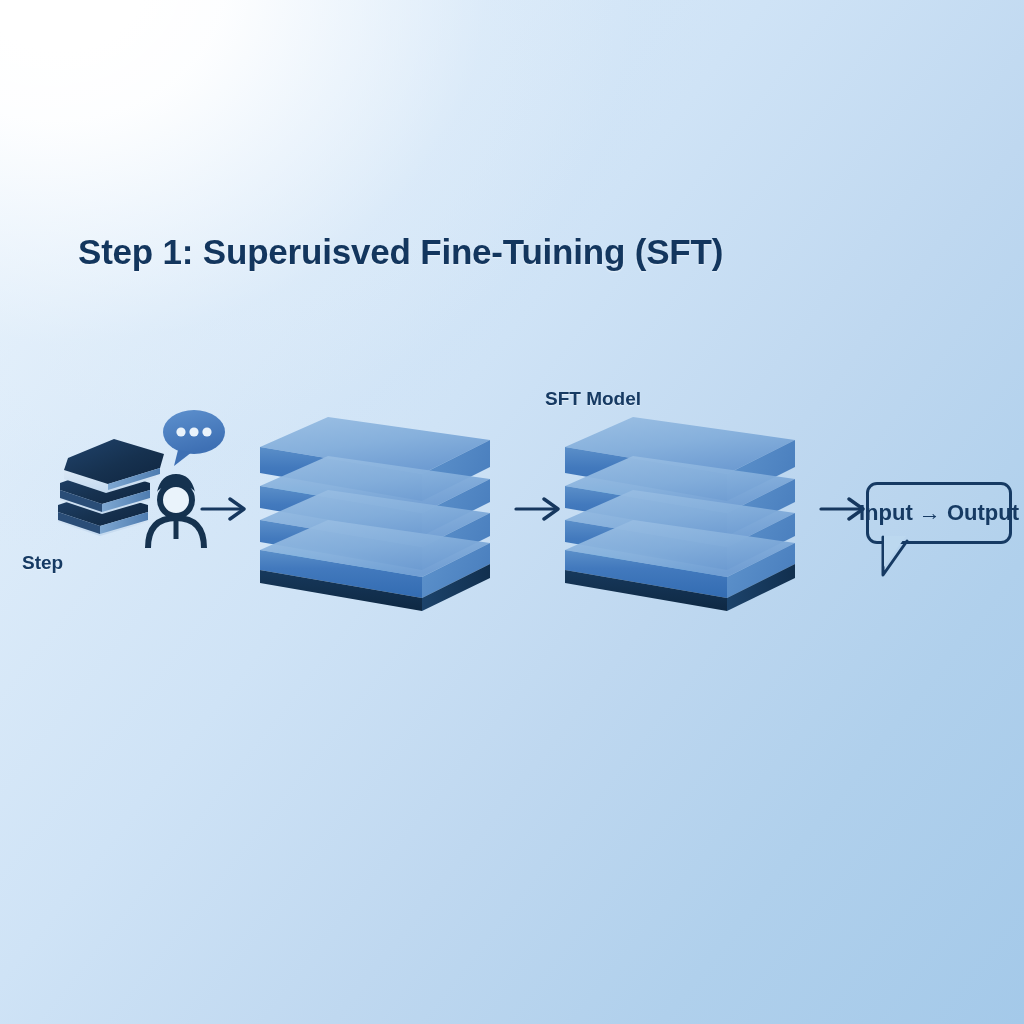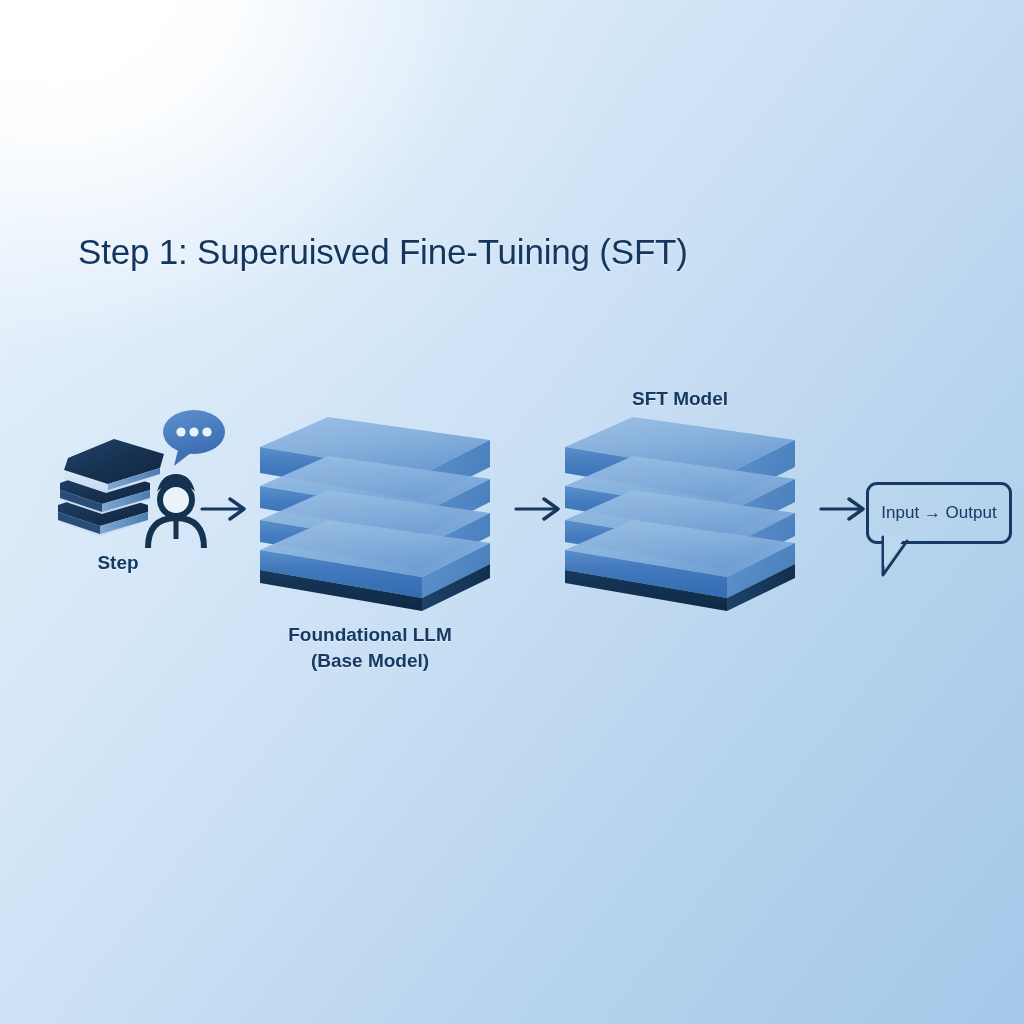--- a/index.html
+++ b/index.html
@@ -11,28 +11,28 @@
   #canvas{
     position:relative;width:1024px;height:1024px;
     background:
       radial-gradient(ellipse 820px 700px at 6% -2%, #ffffff 0%, #ffffff 10%, rgba(255,255,255,0.92) 20%, rgba(246,250,254,0.70) 34%, rgba(225,238,250,0.35) 52%, rgba(205,226,246,0.08) 70%, rgba(205,226,246,0) 82%),
       linear-gradient(128deg, #eef6fd 0%, #dcebf9 22%, #cfe3f6 42%, #bfd8f0 62%, #b0d0ec 80%, #a4c9e9 100%);
   }
 
   
   .title{
     position:absolute;left:78px;top:232px;
-    font-size:35px;font-weight:normal;letter-spacing:-0.2px;
+    font-size:35px;font-weight:bold;letter-spacing:-0.2px;
     color:#13365e;white-space:nowrap;
     text-shadow:0 1px 2px rgba(255,255,255,0.55);
   }
 
   
   .label{
-    position:absolute;text-align:center;
+    position:absolute;
     color:#163a63;font-weight:bold;font-size:19px;line-height:26px;
     text-shadow:0 1px 1px rgba(255,255,255,0.5);
   }
 
   
   .arrow{position:absolute;}
 
   
   .datagroup{position:absolute;left:44px;top:408px;width:190px;height:140px;}
 
@@ -40,21 +40,21 @@
   .stack{position:absolute;}
 
   
   .bubble{
     position:absolute;
     border:3px solid #163a63;border-radius:11px;
     background:rgba(255,255,255,0.03);
     display:flex;align-items:center;justify-content:center;
   }
   .bubble-text{
-    color:#163a63;font-size:17px;font-weight:normal;white-space:nowrap;text-align:center;
+    color:#163a63;font-size:22px;font-weight:bold;white-space:nowrap;text-align:center;
   }
   .bubble-tail{position:absolute;}
 </style>
 </head>
 <body>
 
 <div id="canvas">
 
   <div class="title">Step 1: Superuisved Fine-Tuining (SFT)</div>
 
@@ -195,24 +195,20 @@
         <path d="M172,165 L240,131 L240,152 L172,186 Z" fill="url(#sideFace)"></path>
       </g>
 
       <g>
         <path d="M10,158 L172,186 L172,199 L10,171 Z" fill="url(#baseFront)"></path>
         <path d="M172,186 L240,152 L240,166 L172,199 Z" fill="url(#baseSide)"></path>
       </g>
     </svg>
   </div>
 
-  <div class="label" style="left:265px;top:622px;width:210px;">
-    <div>Foundational LLM</div>
-    <div>(Base Model)</div>
-  </div>
 
   <svg class="arrow" style="left:512px;top:492px;" width="56" height="34" viewBox="0 0 56 34">
     <path d="M4,17 L42,17" stroke="#16375E" stroke-width="3.2" fill="none" stroke-linecap="round"></path>
     <path d="M32,7 L46,17 L32,27" stroke="#16375E" stroke-width="3.4" fill="none" stroke-linecap="round" stroke-linejoin="round"></path>
   </svg>
 
   <div class="label" style="left:545px;top:386px;width:270px;">
     <div>SFT Model</div>
   </div>
 

